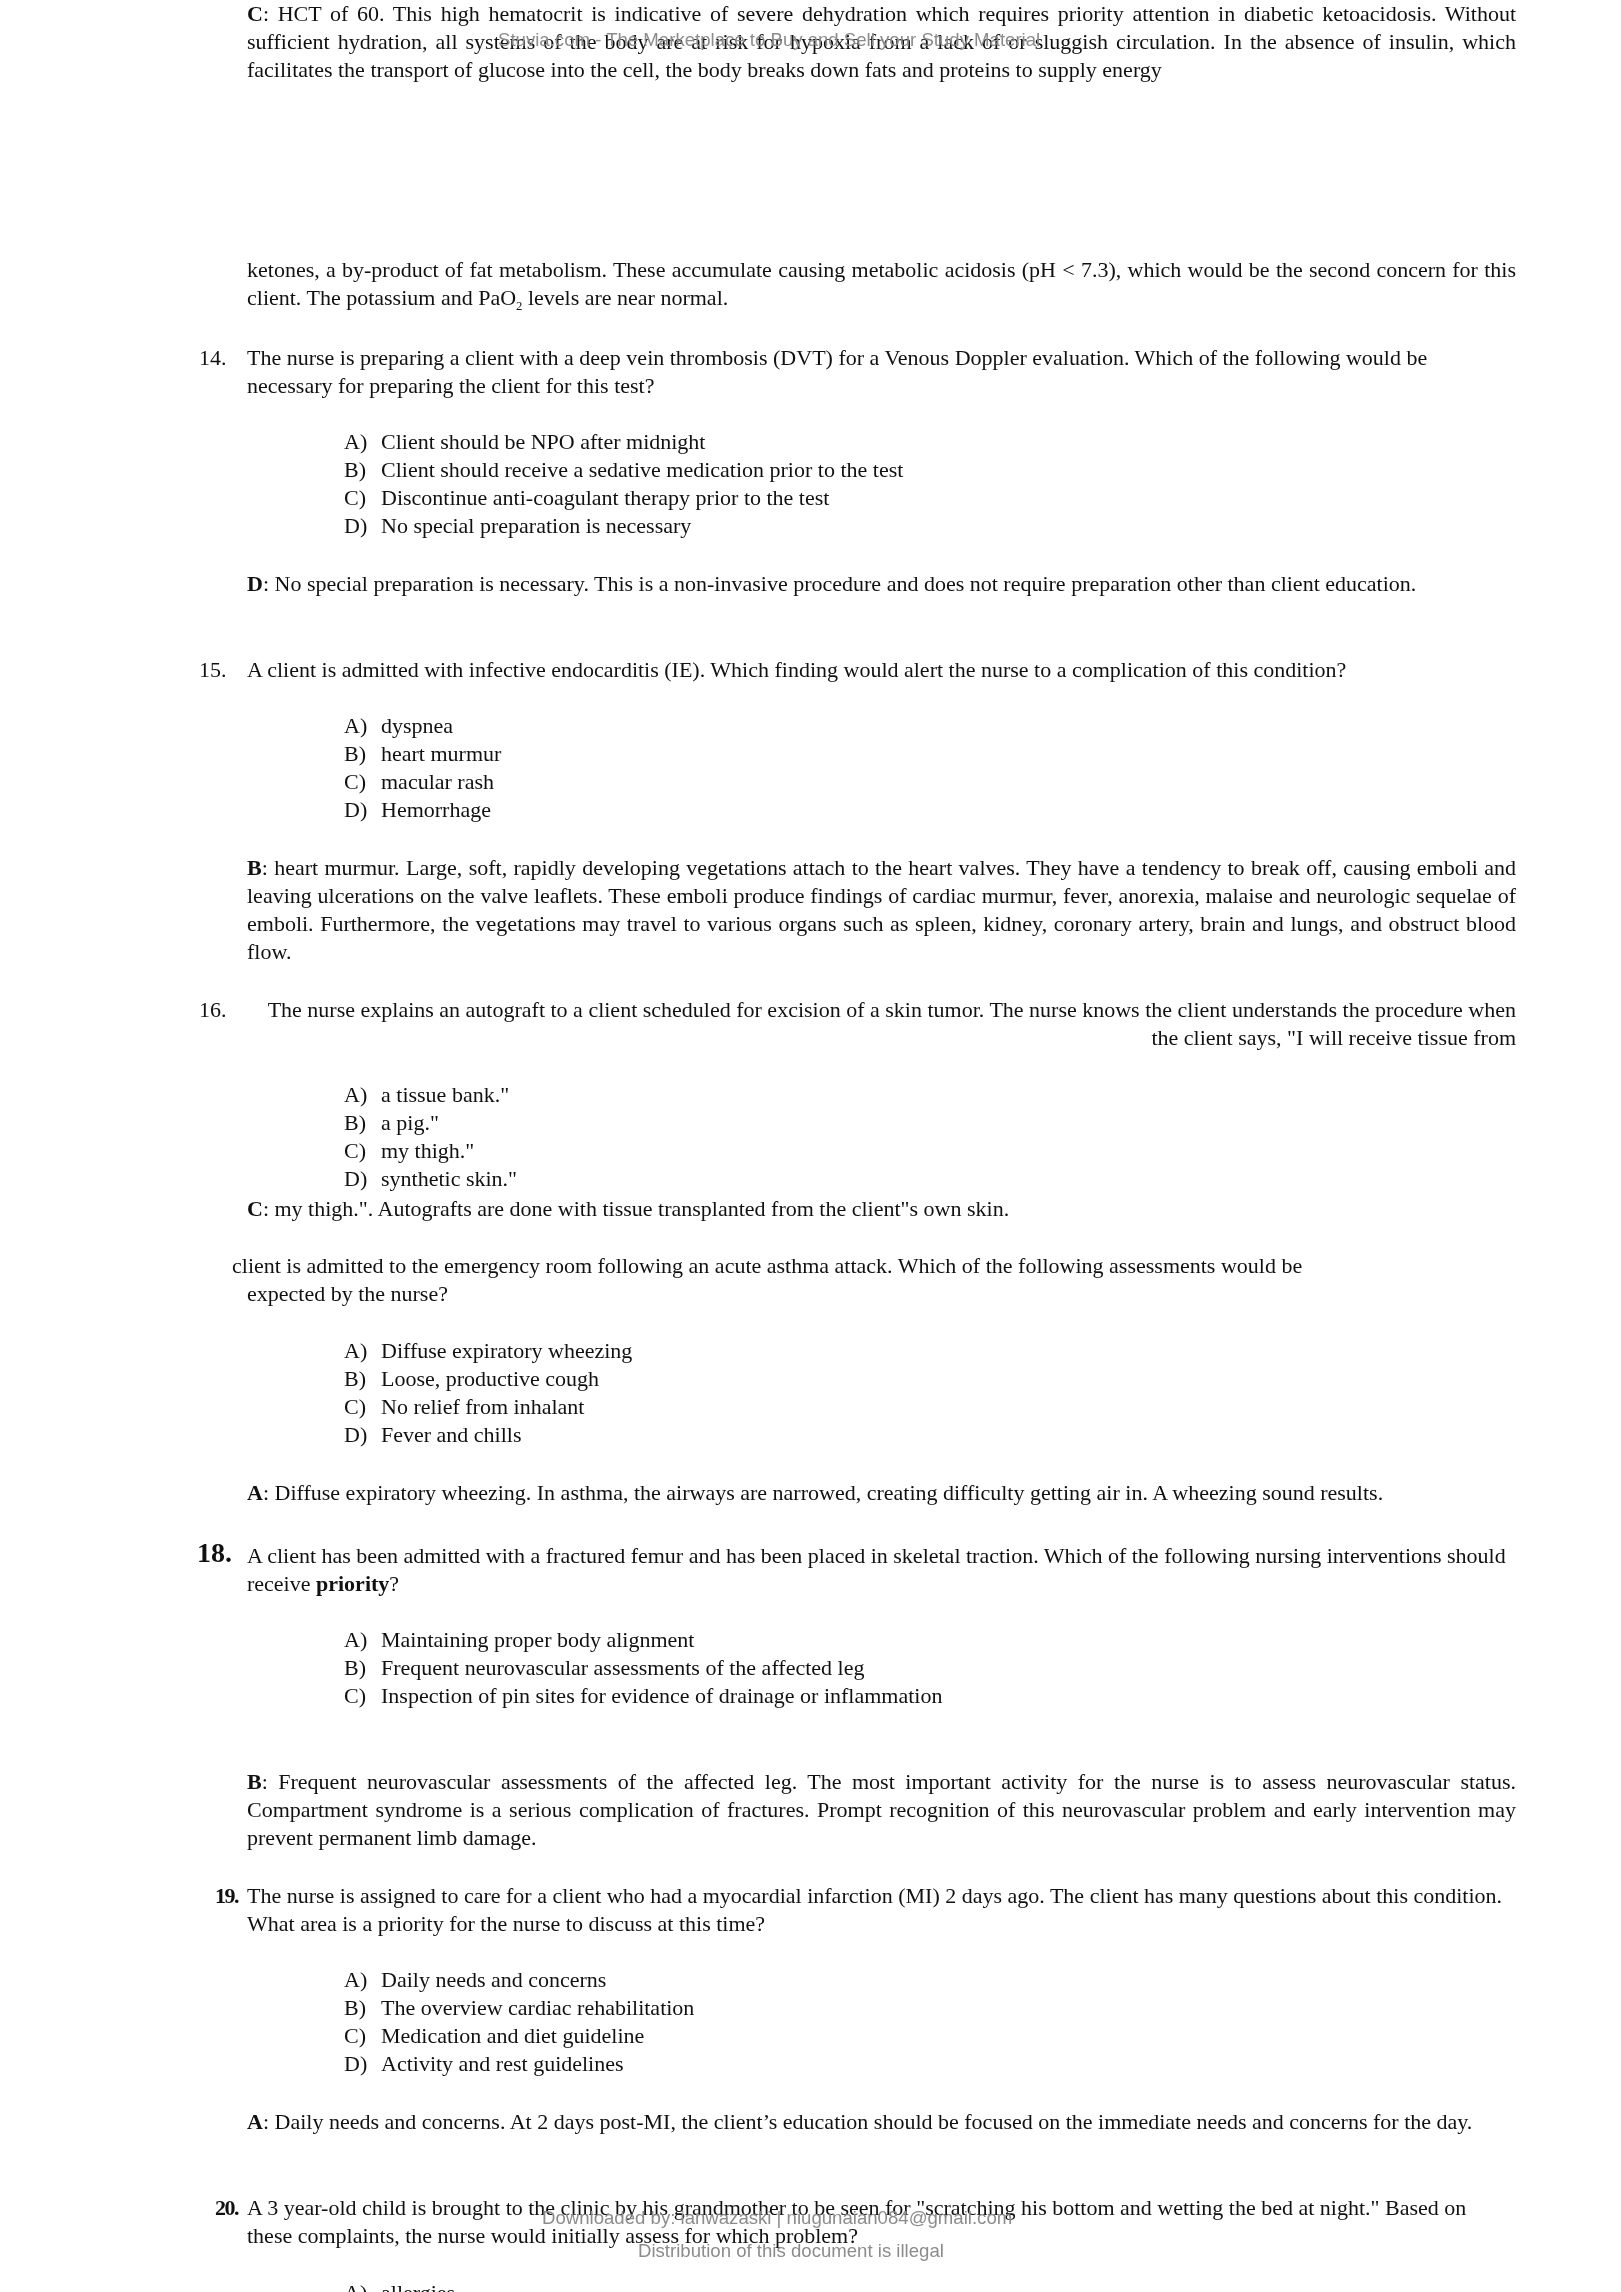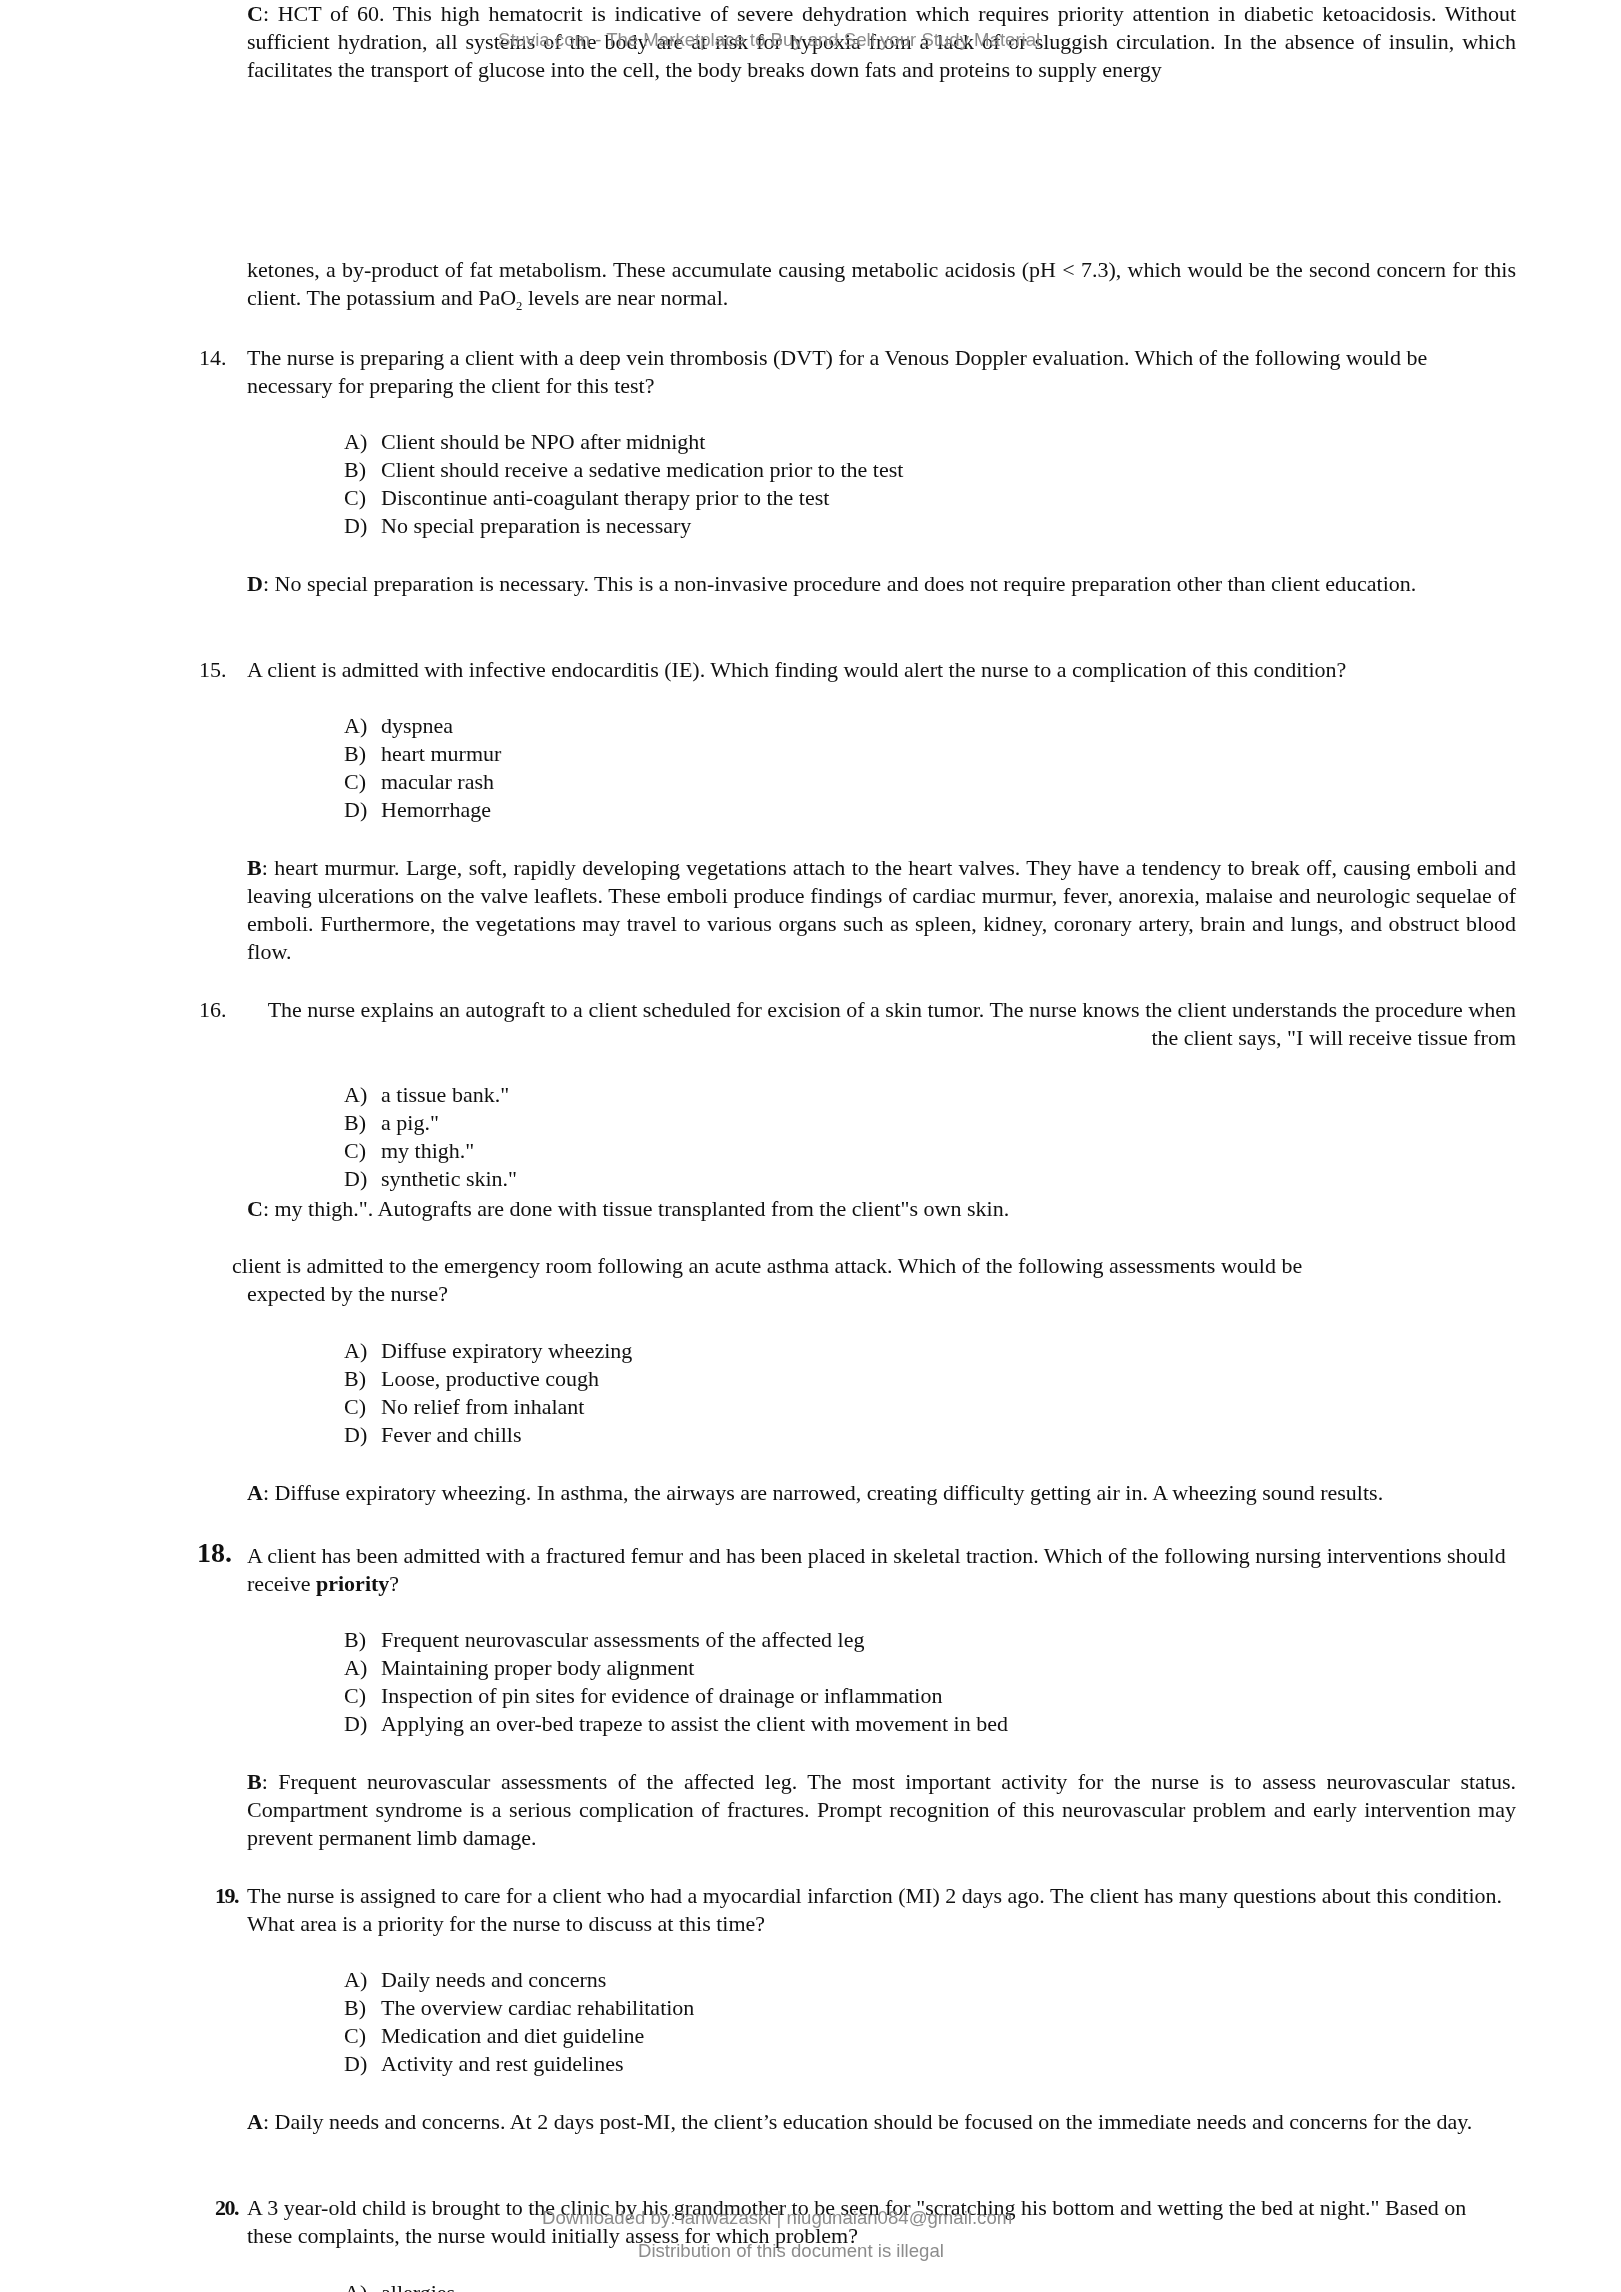--- a/index.html
+++ b/index.html
@@ -64,24 +64,23 @@
   <div class="opt"><span class="ol">A)</span><span>Diffuse expiratory wheezing</span></div>
   <div class="opt"><span class="ol">B)</span><span>Loose, productive cough</span></div>
   <div class="opt"><span class="ol">C)</span><span>No relief from inhalant</span></div>
   <div class="opt"><span class="ol">D)</span><span>Fever and chills</span></div>
 </div>
 <div class="abs" style="top:1479px; left:247px; white-space:nowrap;"><b class="ans">A</b><span>: Diffuse expiratory wheezing. In asthma, the airways are narrowed, creating difficulty getting air in. A wheezing sound results.</span></div>
 
 <div class="qnum big" style="top:1539px;">18.</div>
 <div class="qtext" style="top:1542px;"><span>A client has been admitted with a fractured femur and has been placed in skeletal traction. Which of the following nursing interventions should receive </span><b>priority</b><span>?</span></div>
 <div class="opts" style="top:1626px;">
+  <div class="opt"><span class="ol">A)</span><span>Maintaining proper body alignment</span></div>
   <div class="opt"><span class="ol">B)</span><span>Frequent neurovascular assessments of the affected leg</span></div>
-  <div class="opt"><span class="ol">A)</span><span>Maintaining proper body alignment</span></div>
   <div class="opt"><span class="ol">C)</span><span>Inspection of pin sites for evidence of drainage or inflammation</span></div>
-  <div class="opt"><span class="ol">D)</span><span>Applying an over-bed trapeze to assist the client with movement in bed</span></div>
 </div>
 <div class="para" style="top:1768px;"><b class="ans">B</b><span>: Frequent neurovascular assessments of the affected leg. The most important activity for the nurse is to assess neurovascular status. Compartment syndrome is a serious complication of fractures. Prompt recognition of this neurovascular problem and early intervention may prevent permanent limb damage.</span></div>
 
 <div class="qnum bold" style="top:1882px;">19.</div>
 <div class="qtext" style="top:1882px;">The nurse is assigned to care for a client who had a myocardial infarction (MI) 2 days ago. The client has many questions about this condition. What area is a priority for the nurse to discuss at this time?</div>
 <div class="opts" style="top:1966px;">
   <div class="opt"><span class="ol">A)</span><span>Daily needs and concerns</span></div>
   <div class="opt"><span class="ol">B)</span><span>The overview cardiac rehabilitation</span></div>
   <div class="opt"><span class="ol">C)</span><span>Medication and diet guideline</span></div>
   <div class="opt"><span class="ol">D)</span><span>Activity and rest guidelines</span></div>

